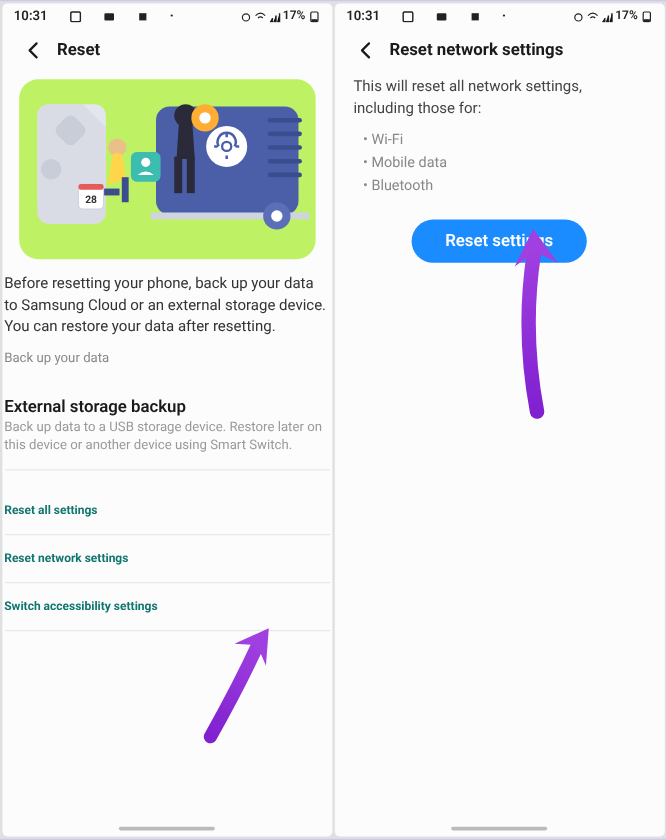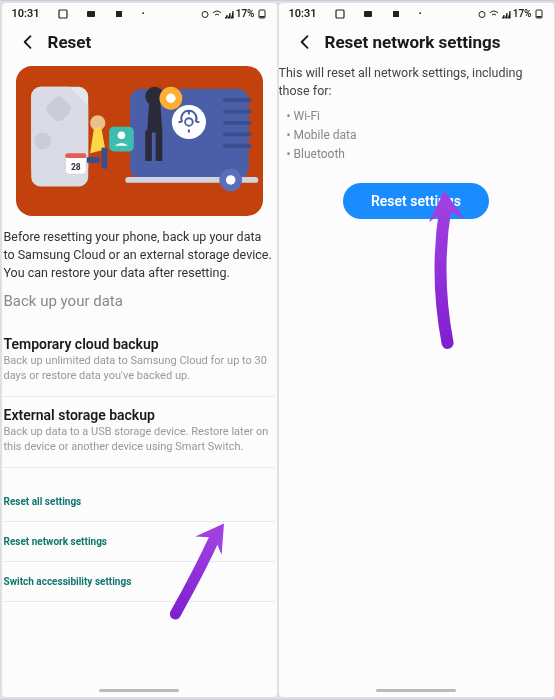--- a/index.html
+++ b/index.html
@@ -8,35 +8,35 @@
 .phone { width:275px; height:694px; background:#fcfcfc; position:relative; overflow:hidden; border-radius:4px; }
 
 .status-bar { display:flex; justify-content:space-between; align-items:center; padding:4px 10px 2px; font-size:11px; font-weight:600; color:#222; }
 .status-left { display:flex; align-items:center; gap:18px; }
 .status-right { display:flex; align-items:center; gap:2px; font-size:10px; }
 .status-icon { width:10px; height:10px; }
 .status-dots { font-size:8px; }
 
 .header { display:flex; align-items:center; padding:10px 16px 8px; gap:10px; }
 .back-chevron { width:20px; height:20px; }
-.header h1 { font-size:17px; font-weight:700; color:#1a1a1a; }
-
-.illustration { margin:6px 14px 12px; height:150px; background:#c2410c; border-radius:16px; position:relative; overflow:hidden; }
+.header h1 { font-size:14px; font-weight:700; color:#1a1a1a; }
+
+.illustration { margin:6px 14px 12px; height:150px; background:#bef264; border-radius:16px; position:relative; overflow:hidden; }
 
 .content { padding:0 2px; }
 .desc { font-size:12.5px; color:#333; line-height:1.45; margin-bottom:10px; }
-.link { font-size:15px; color:#888; margin-bottom:16px; cursor:pointer; }
+.link { font-size:11px; color:#888; margin-bottom:16px; cursor:pointer; }
 
 .section { border-bottom:1px solid #e8e8e8; padding:10px 0 12px; }
 .section-title { font-size:14px; font-weight:600; color:#1a1a1a; margin-bottom:2px; }
 .section-sub { font-size:11px; color:#999; line-height:1.35; }
 
 .item { border-bottom:1px solid #e8e8e8; padding:14px 0; font-size:10px; font-weight:700; color:#0f766e; cursor:pointer; }
 
-.right-content { padding:4px 0; }
+.right-content { padding:4px 16px; }
 .info-text { font-size:12.5px; color:#444; line-height:1.4; margin-bottom:8px; }
 .bullet-list { list-style:none; padding-left:8px; margin-bottom:18px; }
 .bullet-list li { font-size:12px; color:#888; line-height:1.6; }
 .bullet-list li::before { content:"• "; color:#888; }
 
 .primary-btn { display:block; margin:6px auto; background:#1a8cff; color:#fff; border:none; border-radius:24px; padding:10px 28px; font-size:14px; font-weight:600; cursor:pointer; }
 
 .home-indicator { position:absolute; bottom:5px; left:50%; transform:translateX(-50%); width:80px; height:3px; background:#bbb; border-radius:2px; }
 
 .arrow { position:absolute; pointer-events:none; }
@@ -129,24 +129,20 @@
       <rect x="52" y="88" width="22" height="5" rx="2" fill="#e85a5a"></rect>
       <text x="63" y="105" font-size="9" font-weight="700" fill="#333" text-anchor="middle">28</text>
     </svg>
   </div>
 
   <div class="content">
     <p class="desc">Before resetting your phone, back up your data to Samsung Cloud or an external storage device. You can restore your data after resetting.</p>
     <p class="link">Back up your data</p>
 
     <div class="section">
-      <div class="section-title">Temporary cloud backup</div>
-      <div class="section-sub">Back up unlimited data to Samsung Cloud for up to 30 days or restore data you've backed up.</div>
-    </div>
-    <div class="section">
       <div class="section-title">External storage backup</div>
       <div class="section-sub">Back up data to a USB storage device. Restore later on this device or another device using Smart Switch.</div>
     </div>
 
     <div style="height:14px"></div>
 
     <div class="item">Reset all settings</div>
     <div class="item">Reset network settings</div>
     <div class="item">Switch accessibility settings</div>
   </div>

